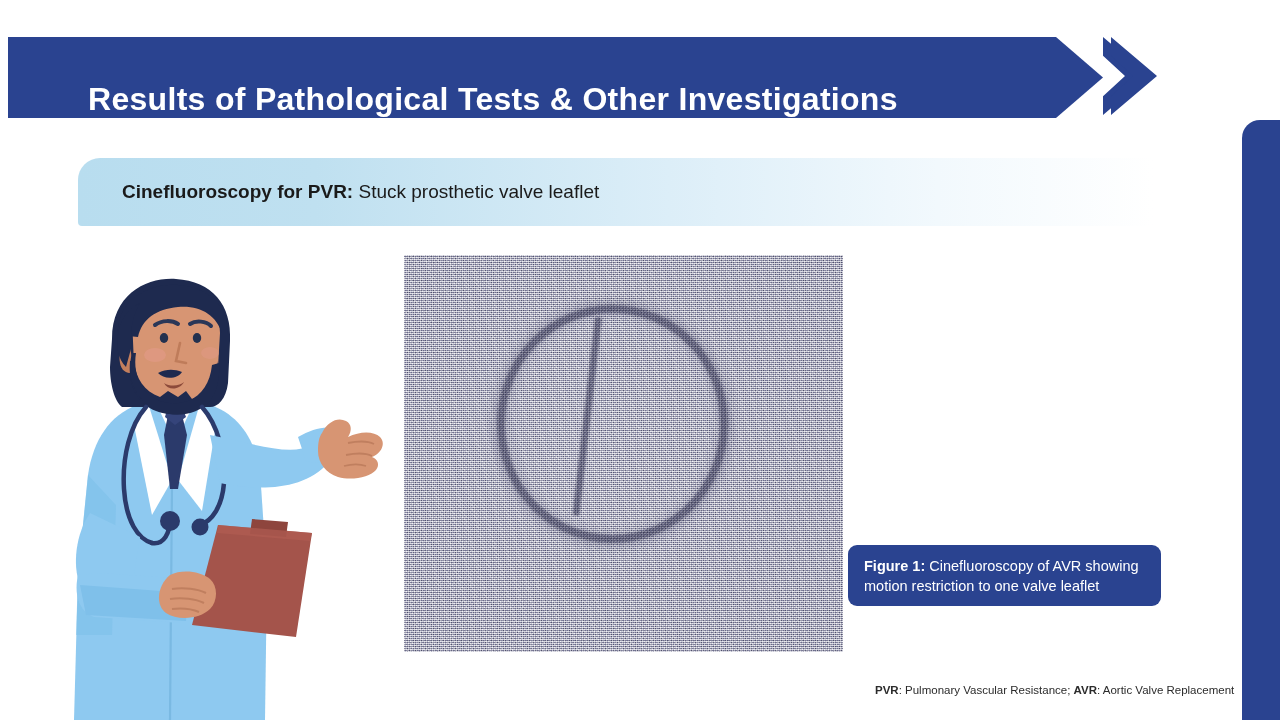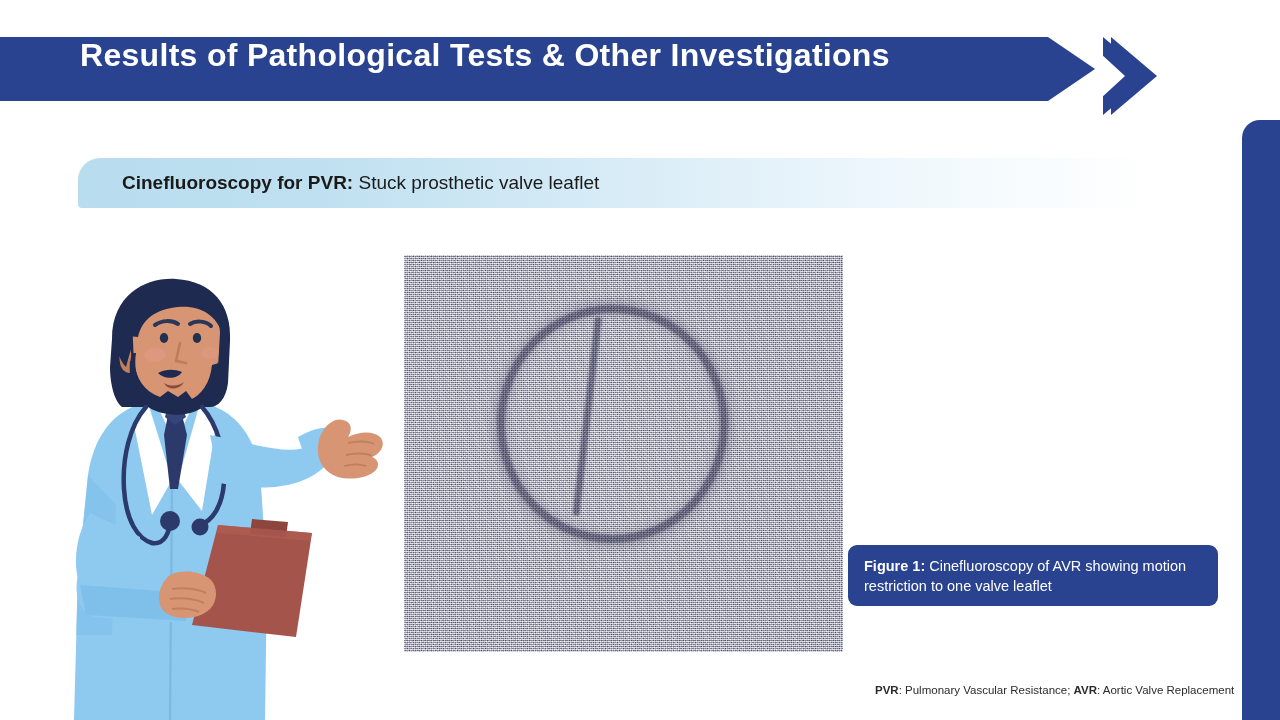--- a/index.html
+++ b/index.html
@@ -11,28 +11,28 @@
     width: 1280px;
     height: 720px;
     position: relative;
     overflow: hidden;
     font-family: "Liberation Sans", sans-serif;
   }
 
   
   #header-banner {
     position: absolute;
-    left: 0;
+    left: 8px;
     top: 37px;
     width: 1095px;
-    height: 64px;
+    height: 81px;
     background: #2a4390;
     clip-path: polygon(0 0, 1048px 0, 1095px 50%, 1048px 100%, 0 100%);
     display: flex;
-    align-items: flex-start;
+    align-items: flex-end;
   }
   #header-title {
     color: #ffffff;
     font-size: 32px;
     font-weight: bold;
     letter-spacing: 0.3px;
     margin-left: 80px;
     white-space: nowrap;
   }
   .header-chevron {
@@ -62,21 +62,21 @@
     background: #2a4390;
     border-top-left-radius: 18px;
   }
 
   
   #subtitle-bar {
     position: absolute;
     left: 78px;
     top: 158px;
     width: 1075px;
-    height: 50px;
+    height: 68px;
     background: linear-gradient(to right, #b8ddef 0%, #bfe0f0 22%, #dceef8 55%, #f2f9fd 80%, #ffffff 100%);
     border-top-left-radius: 22px;
     border-bottom-left-radius: 4px;
     display: flex;
     align-items: center;
   }
   #subtitle-text {
     margin-left: 44px;
     font-size: 19px;
     color: #1a1a1a;
@@ -137,21 +137,21 @@
       repeating-conic-gradient(rgba(255,255,255,0.20) 0% 25%, rgba(45,45,75,0.16) 0% 50%);
     background-size: 3px 3px;
     mix-blend-mode: overlay;
   }
 
   
   #figure-caption-box {
     position: absolute;
     left: 848px;
     top: 545px;
-    width: 370px;
+    width: 313px;
     height: 61px;
     background: #2a4390;
     border-radius: 9px;
     display: flex;
     align-items: center;
   }
   #figure-caption-text {
     color: #ffffff;
     font-size: 14.5px;
     line-height: 1.38;

